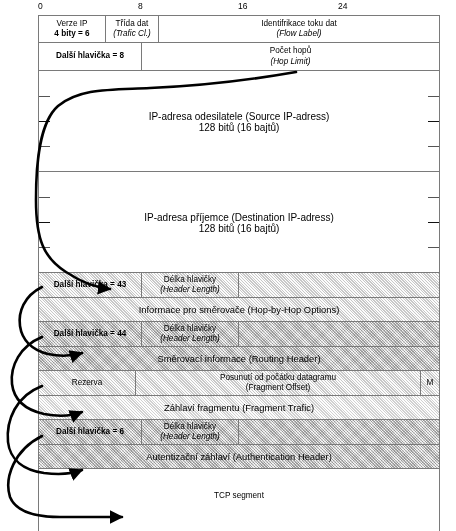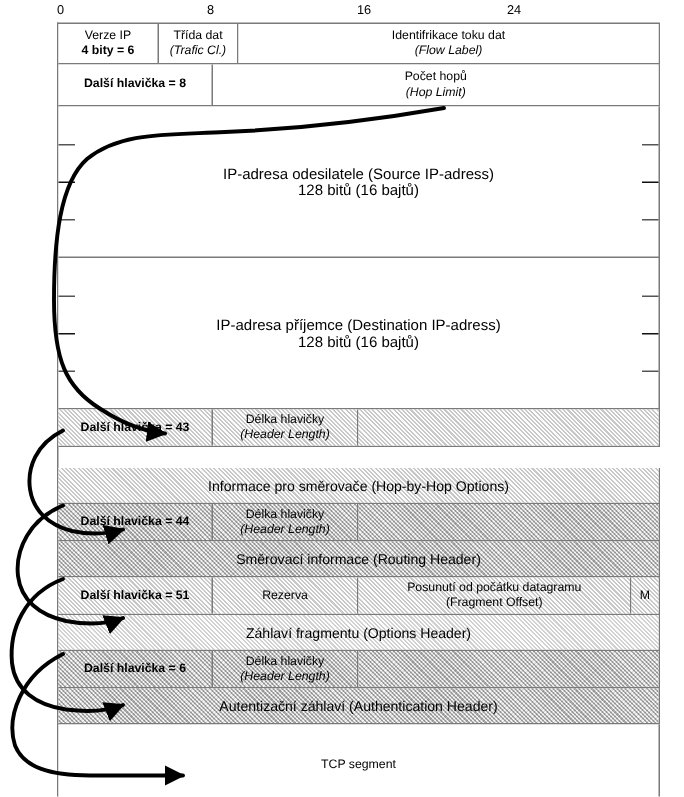--- a/index.html
+++ b/index.html
@@ -216,55 +216,52 @@
     <div class="row" style="height:25px;">
       <div class="cell hatch-light" style="width:103px;">
         <span class="b">Další hlavička = 43</span>
       </div>
       <div class="cell hatch-light" style="width:97px;">
         <span>Délka hlavičky</span>
         <span class="l2">(Header Length)</span>
       </div>
       <div class="cell hatch-light" style="flex:1;border-right:none;"></div>
     </div>
-    <div class="row" style="height:24px;margin-top:14px;">
+    <div class="row" style="height:24px;">
       <div class="cell hatch-light full">Informace pro směrovače (Hop-by-Hop Options)</div>
     </div>
 
     <div class="row" style="height:25px;">
       <div class="cell hatch-dark" style="width:103px;">
         <span class="b">Další hlavička = 44</span>
       </div>
       <div class="cell hatch-dark" style="width:97px;">
         <span>Délka hlavičky</span>
         <span class="l2">(Header Length)</span>
       </div>
       <div class="cell hatch-dark" style="flex:1;border-right:none;"></div>
     </div>
     <div class="row" style="height:24px;">
       <div class="cell hatch-dark full">Směrovací informace (Routing Header)</div>
     </div>
 
     <div class="row" style="height:25px;">
-      <div class="cell hatch-light" style="width:103px;">
-        <span class="b">Další hlavička = 51</span>
-      </div>
       <div class="cell hatch-light" style="width:97px;">
         <span>Rezerva</span>
       </div>
       <div class="cell hatch-light" style="flex:1;">
         <span>Posunutí od počátku datagramu</span>
         <span>(Fragment Offset)</span>
       </div>
       <div class="cell hatch-light" style="width:18px;border-right:none;">
         <span>M</span>
       </div>
     </div>
     <div class="row" style="height:24px;">
-      <div class="cell hatch-lighter full">Záhlaví fragmentu (Options Header)</div>
+      <div class="cell hatch-lighter full">Záhlaví fragmentu (Fragment Trafic)</div>
     </div>
 
     <div class="row" style="height:25px;">
       <div class="cell hatch-dark" style="width:103px;">
         <span class="b">Další hlavička = 6</span>
       </div>
       <div class="cell hatch-dark" style="width:97px;">
         <span>Délka hlavičky</span>
         <span class="l2">(Header Length)</span>
       </div>

